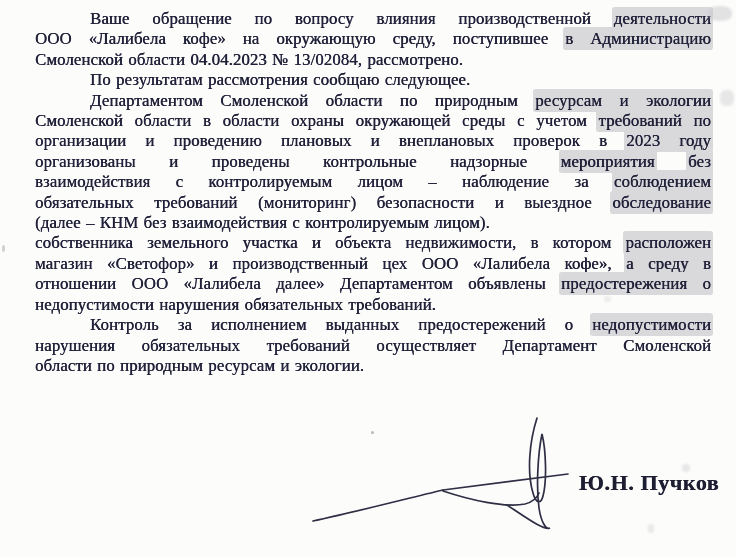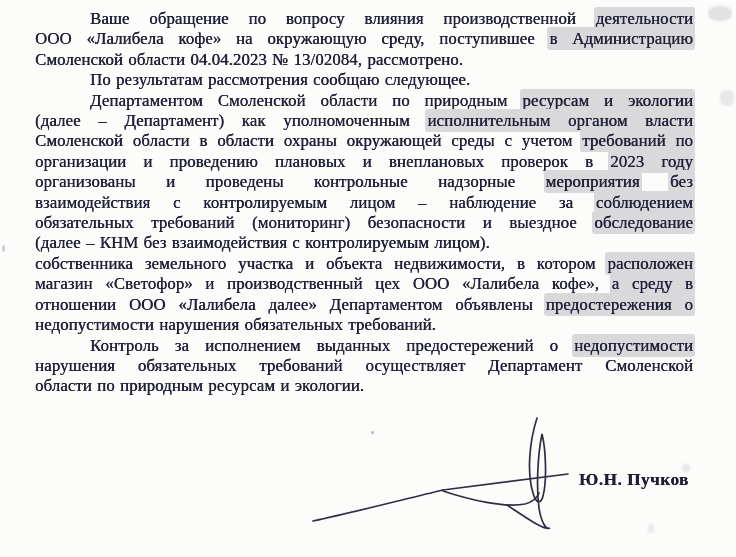--- a/index.html
+++ b/index.html
@@ -16,21 +16,21 @@
     height: 557px;
     background: #fcfcfb;
     font-family: "Liberation Serif", "DejaVu Serif", serif;
     color: #21213a;
   }
   .letter-body {
     position: absolute;
     left: 0;
     top: 0;
     width: 736px;
-    padding: 9px 43px 0 35px;
+    padding: 9px 25px 0 35px;
     box-sizing: border-box;
     font-size: 16.8px;
     line-height: 20.4px;
     letter-spacing: 0.1px;
     text-shadow: 0.35px 0 0 currentColor; 
     word-spacing: 1px;
   }
   .line {
     white-space: normal;
     text-align: left;
@@ -52,21 +52,21 @@
     left: 300px;
     top: 398px;
     width: 300px;
     height: 155px;
     pointer-events: none;
   }
   .signatory-name {
     position: absolute;
     left: 579px;
     top: 470px;
-    font-size: 17px;
+    font-size: 22px;
     font-weight: bold;
     letter-spacing: 0.6px;
     color: #1e1e33;
     text-shadow: 0.3px 0 0 currentColor;
     white-space: nowrap;
   }
   .speck {
     position: absolute;
     background: #9a9aa0;
     border-radius: 50%;
@@ -82,21 +82,20 @@
 <body>
 
 <div class="page">
 
   <div class="letter-body" id="letter-body">
       <div class="line indent just"><span>Ваше обращение по вопросу влияния производственной </span><span class="hl">деятельности</span></div>
       <div class="line just"><span>ООО «Лалибела кофе» на окружающую среду, поступившее </span><span class="hl">в Администрацию</span></div>
       <div class="line"><span>Смоленской области 04.04.2023 № 13/02084, рассмотрено.</span></div>
       <div class="line indent"><span>По результатам рассмотрения сообщаю следующее.</span></div>
       <div class="line indent just"><span>Департаментом Смоленской области по природным </span><span class="hl">ресурсам и экологии</span></div>
-      <div class="line just"><span>(далее – Департамент) как уполномоченным </span><span class="hl">исполнительным органом власти</span></div>
       <div class="line just"><span>Смоленской области в области охраны окружающей среды с учетом </span><span class="hl">требований по</span></div>
       <div class="line just"><span>организации и проведению плановых и внеплановых проверок в </span><span class="hl">2023 году</span></div>
       <div class="line just"><span>организованы и проведены контрольные надзорные </span><span class="hl">мероприятия</span><span> </span><span class="hl">без</span></div>
       <div class="line just"><span>взаимодействия с контролируемым лицом – наблюдение за </span><span class="hl">соблюдением</span></div>
       <div class="line just"><span>обязательных требований (мониторинг) безопасности и выездное </span><span class="hl">обследование</span></div>
       <div class="line"><span>(далее – КНМ без взаимодействия с контролируемым лицом).</span></div>
       <div class="line just"><span>собственника земельного участка и объекта недвижимости, в котором </span><span class="hl">расположен</span></div>
       <div class="line just"><span>магазин «Светофор» и производственный цех ООО «Лалибела кофе», </span><span class="hl">а среду в</span></div>
       <div class="line just"><span>отношении ООО «Лалибела далее» Департаментом объявлены </span><span class="hl">предостережения о</span></div>
       <div class="line"><span>недопустимости нарушения обязательных требований.</span></div>

